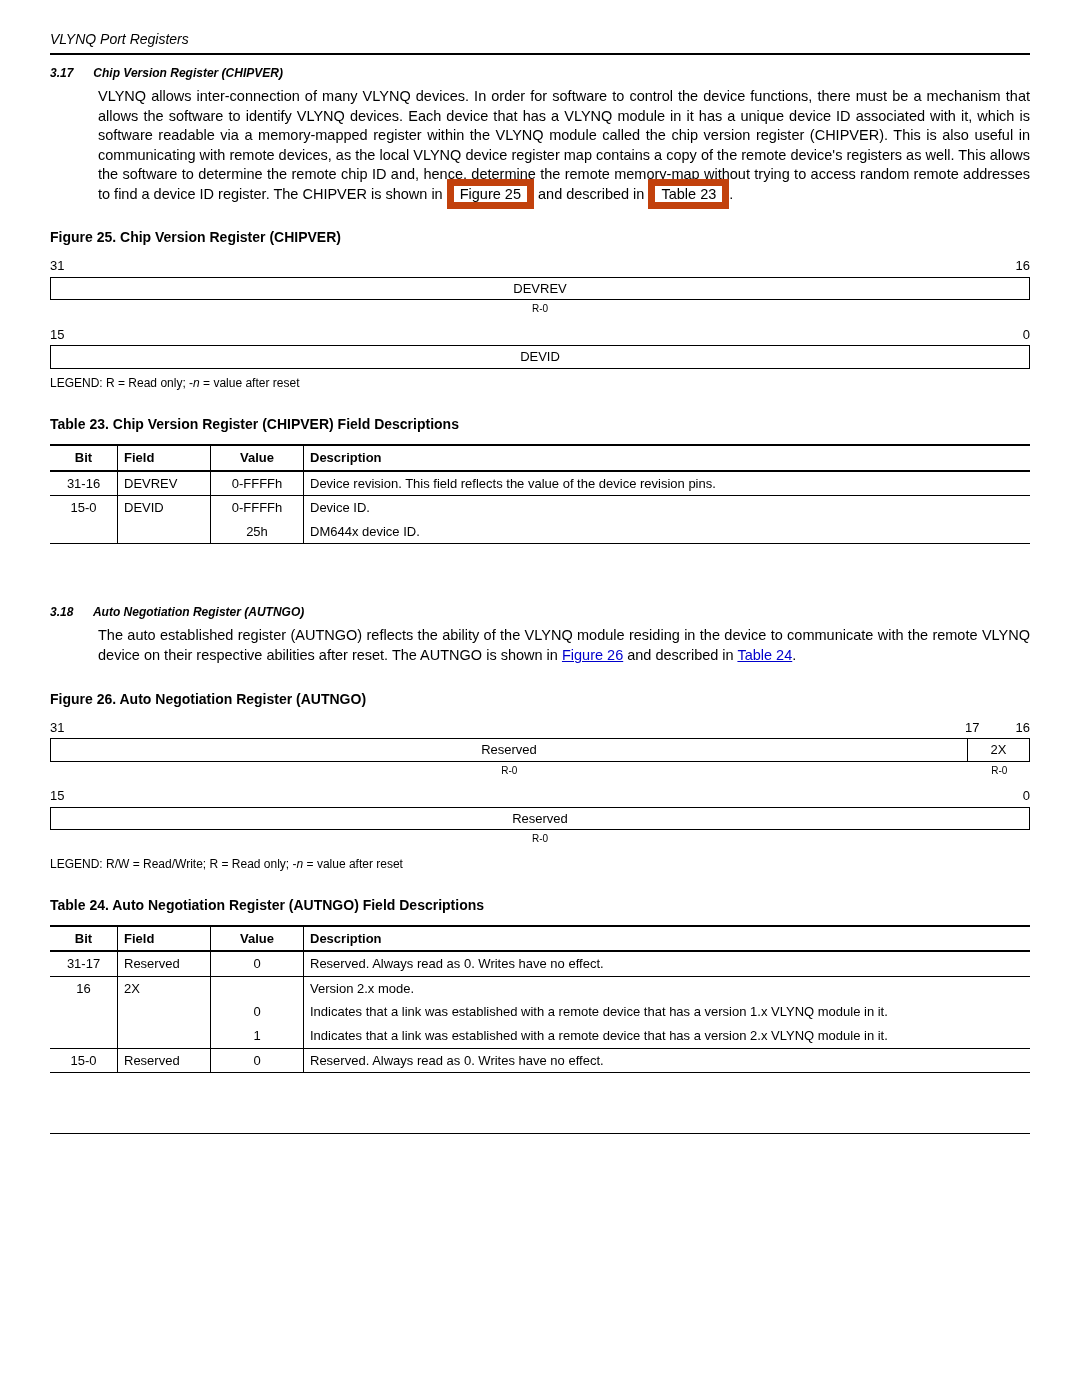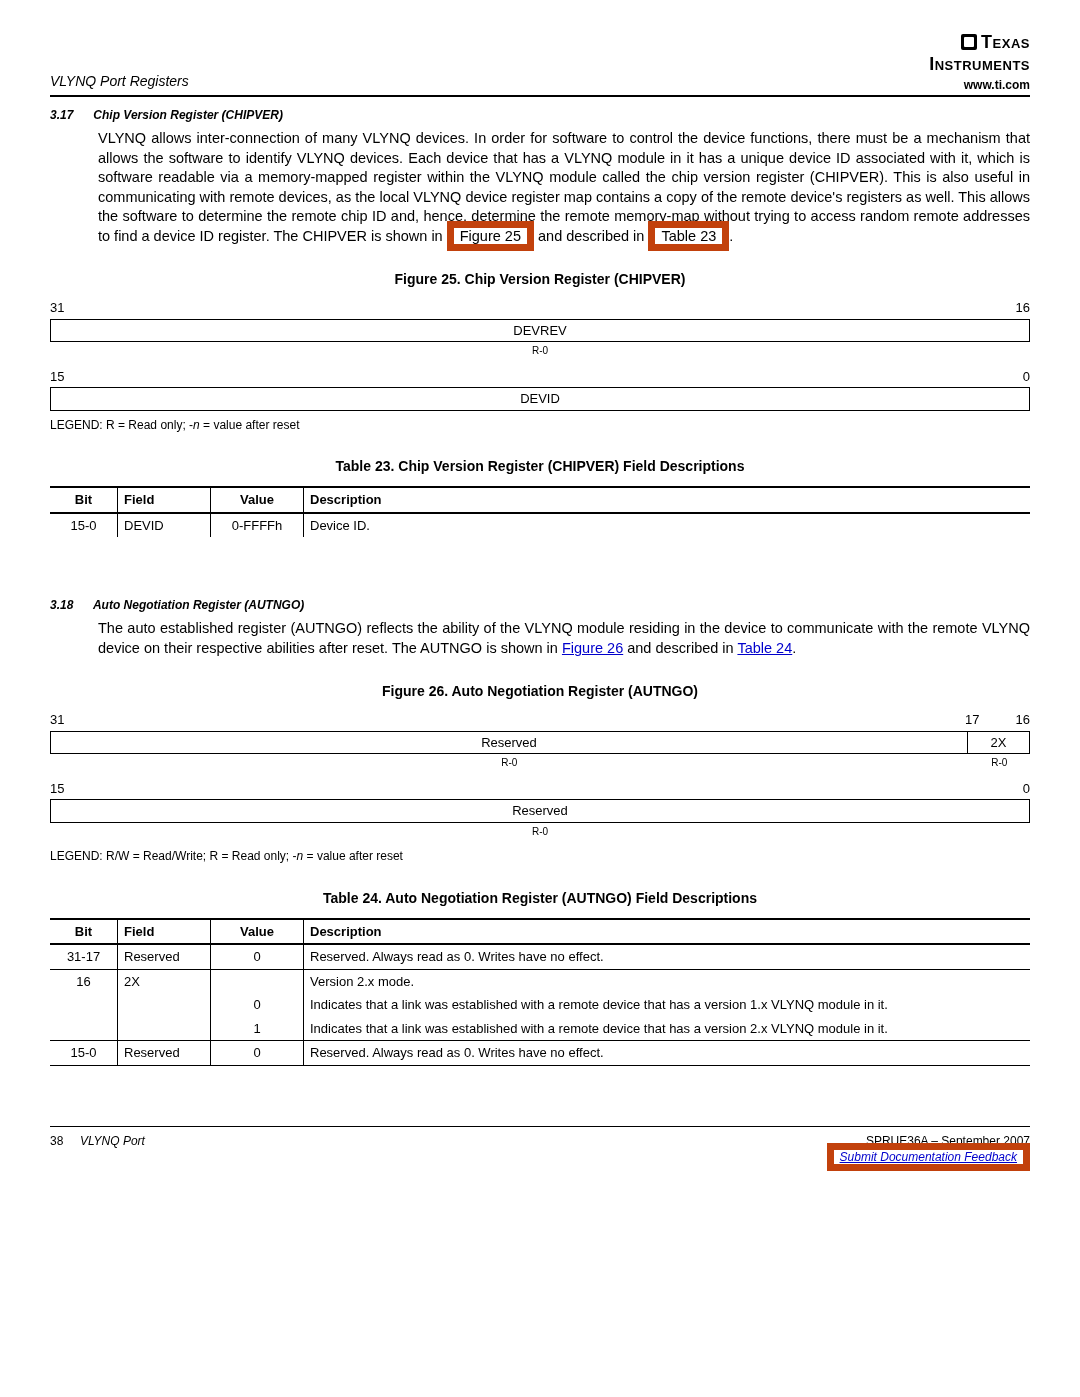--- a/index.html
+++ b/index.html
@@ -83,21 +83,20 @@
       color: #0000cc;
       text-decoration: underline;
     }
     a.boxed {
       border: 7px solid #c2410c;
       padding: 0 6px;
       text-decoration: none;
       color: #000;
     }
     .fig-caption, .tbl-caption {
-      text-align: center;
       font-weight: bold;
       margin-top: 24px;
       margin-bottom: 10px;
     }
     .bit-row {
       display: flex;
       justify-content: space-between;
       font-size: 13px;
       margin: 0 0 2px 0;
     }
@@ -181,27 +180,20 @@
     }
     .footer .doc-title {
       font-style: italic;
     }
   </style>
 </head>
 <body>
 
 <div class="header-row">
   <div class="header-title">VLYNQ Port Registers</div>
-  <div class="logo-box">
-    <div>
-      <span class="chip"></span><span class="brand">Texas</span>
-    </div>
-    <div class="brand" style="margin-top:-2px;">Instruments</div>
-    <span class="url">www.ti.com</span>
-  </div>
 </div>
 <hr class="rule">
 
 <div class="section-title">
   <span class="section-num">3.17</span>
   <span>Chip Version Register (CHIPVER)</span>
 </div>
 <div class="body-text">
   <span>VLYNQ allows inter-connection of many VLYNQ devices. In order for software to control the device functions, there must be a mechanism that allows the software to identify VLYNQ devices. Each device that has a VLYNQ module in it has a unique device ID associated with it, which is software readable via a memory-mapped register within the VLYNQ module called the chip version register (CHIPVER). This is also useful in communicating with remote devices, as the local VLYNQ device register map contains a copy of the remote device's registers as well. This allows the software to determine the remote chip ID and, hence, determine the remote memory-map without trying to access random remote addresses to find a device ID register. The CHIPVER is shown in </span>
   <a class="boxed" href="#">Figure 25</a>
@@ -231,25 +223,37 @@
 <table class="desc t23">
   <thead>
     <tr>
       <th class="col-bit">Bit</th>
       <th class="col-field">Field</th>
       <th class="col-value">Value</th>
       <th>Description</th>
     </tr>
   </thead>
   <tbody>
+    <tr>
+      <td class="col-bit">31-16</td>
+      <td>DEVREV</td>
+      <td class="col-value">0-FFFFh</td>
+      <td>Device revision. This field reflects the value of the device revision pins.</td>
+    </tr>
     <tr class="noborder">
       <td class="col-bit">15-0</td>
       <td>DEVID</td>
       <td class="col-value">0-FFFFh</td>
       <td>Device ID.</td>
+    </tr>
+    <tr>
+      <td class="col-bit"></td>
+      <td></td>
+      <td class="col-value">25h</td>
+      <td>DM644x device ID.</td>
     </tr>
   </tbody>
 </table>
 
 <div class="section-title" style="margin-top:60px;">
   <span class="section-num">3.18</span>
   <span>Auto Negotiation Register (AUTNGO)</span>
 </div>
 <div class="body-text">
   <span>The auto established register (AUTNGO) reflects the ability of the VLYNQ module residing in the device to communicate with the remote VLYNQ device on their respective abilities after reset. The AUTNGO is shown in </span>
@@ -323,26 +327,13 @@
       <td class="col-bit">15-0</td>
       <td>Reserved</td>
       <td class="col-value">0</td>
       <td>Reserved. Always read as 0. Writes have no effect.</td>
     </tr>
   </tbody>
 </table>
 
 <div class="footer">
   <hr>
-  <div class="footer-row">
-    <div>
-      <span class="pgnum">38</span>
-      &nbsp;&nbsp;&nbsp;
-      <span class="doc-title">VLYNQ Port</span>
-    </div>
-    <div style="text-align:right;">
-      <div>SPRUE36A – September 2007</div>
-      <a class="boxed" href="#">
-        <span style="color:#0000cc; text-decoration:underline; font-style:italic;">Submit Documentation Feedback</span>
-      </a>
-    </div>
-  </div>
 </div>
 
 </body></html>

